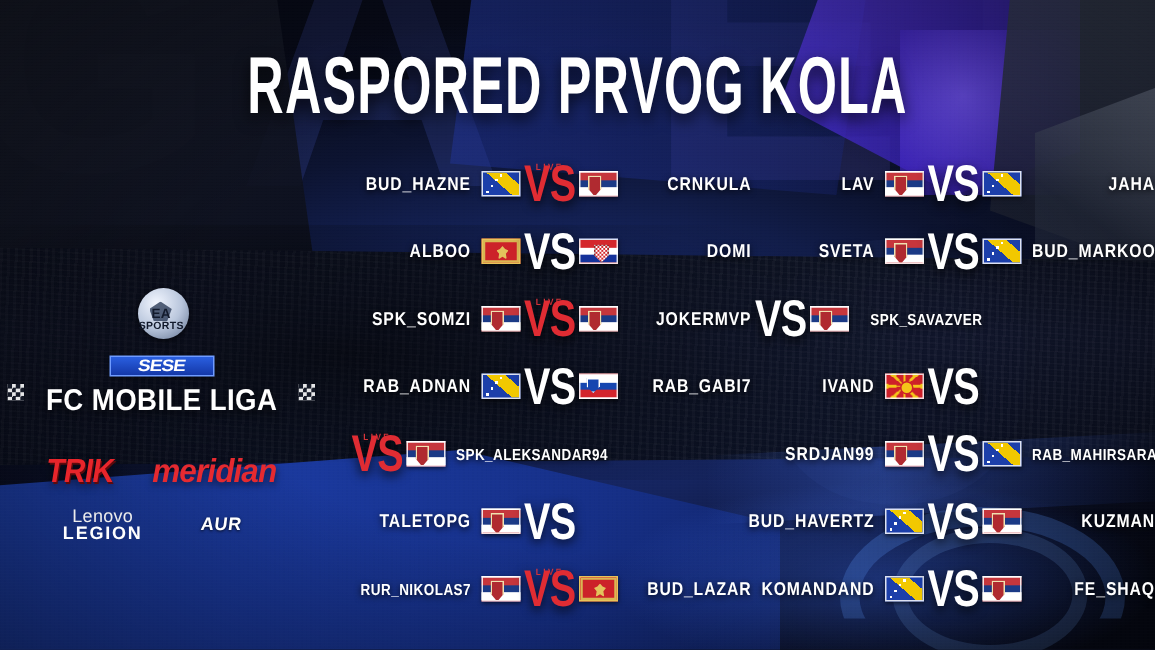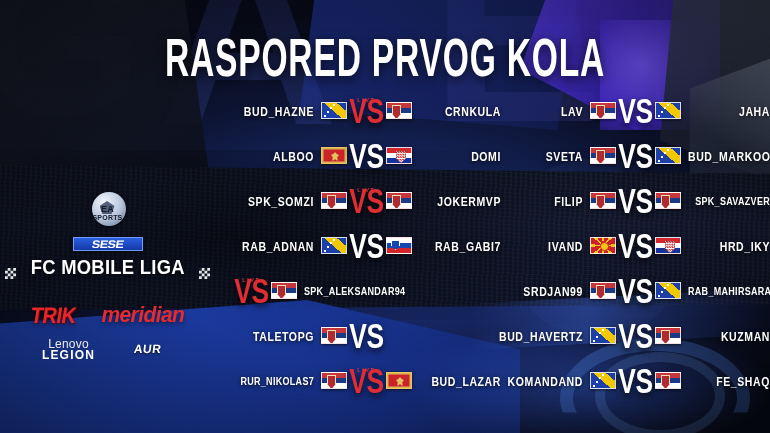--- a/index.html
+++ b/index.html
@@ -177,21 +177,21 @@
     border:1px solid #6f9bff;
     display:flex; align-items:center; justify-content:center;
     box-shadow:0 1px 3px rgba(0,0,0,.5);
   }
   .sese span {
     font-family:"Liberation Sans", sans-serif;
     font-size:11px; font-weight:bold; color:#fff;
     letter-spacing:-.5px; transform:scaleX(1.15) skewX(-8deg);
   }
   .league-line {
-    display:flex; align-items:flex-end; justify-content:center; gap:8px;
+    display:flex; align-items:flex-start; justify-content:center; gap:8px;
     margin-top:5px;
   }
   .league-name {
     font-size:20px; font-weight:bold; color:#fff; letter-spacing:.3px;
     transform:scaleX(.92); white-space:nowrap;
     text-shadow:0 2px 6px rgba(0,0,0,.7);
   }
   .checker {
     width:11px; height:11px; flex:0 0 auto;
     background:
@@ -226,21 +226,21 @@
     clip-path:polygon(12% 14%,30% 0,70% 0,88% 14%,100% 46%,86% 86%,62% 100%,38% 100%,14% 86%,0 46%);
   }
   .aur span {
     position:relative; z-index:2; color:#fff; font-size:12px; font-weight:bold;
     letter-spacing:.4px; transform:skewX(-7deg);
     text-shadow:0 1px 2px rgba(0,0,0,.75);
   }
 
   
   .columns {
-    position:absolute; left:232px; top:88px; width:538px; height:315px;
+    position:absolute; left:232px; top:100px; width:538px; height:315px;
     z-index:8;
     display:flex;
   }
   .col { width:269px; display:flex; flex-direction:column; }
   .match {
     flex:1 1 0;
     display:flex; align-items:center;
     position:relative;
   }
 
@@ -540,45 +540,37 @@
           <div class="vs-wrap">
             <span class="live hide">LIVE</span>
             <span class="vs white">VS</span>
           </div>
           <div class="side right">
             <span class="flag f-ba"></span>
             <span class="pname">BUD_MARKOOO</span>
           </div>
         </div>
         <div class="match">
-          <div class="side left">
-            <span class="pname">FILIP</span>
-            <span class="flag f-rs"></span>
-          </div>
           <div class="vs-wrap">
             <span class="live hide">LIVE</span>
             <span class="vs white">VS</span>
           </div>
           <div class="side right">
             <span class="flag f-rs"></span>
             <span class="pname sm">SPK_SAVAZVER</span>
           </div>
         </div>
         <div class="match">
           <div class="side left">
             <span class="pname">IVAND</span>
             <span class="flag f-mk"></span>
           </div>
           <div class="vs-wrap">
             <span class="live hide">LIVE</span>
             <span class="vs white">VS</span>
-          </div>
-          <div class="side right">
-            <span class="flag f-hr"></span>
-            <span class="pname">HRD_IKY</span>
           </div>
         </div>
         <div class="match">
           <div class="side left">
             <span class="pname">SRDJAN99</span>
             <span class="flag f-rs"></span>
           </div>
           <div class="vs-wrap">
             <span class="live hide">LIVE</span>
             <span class="vs white">VS</span>

